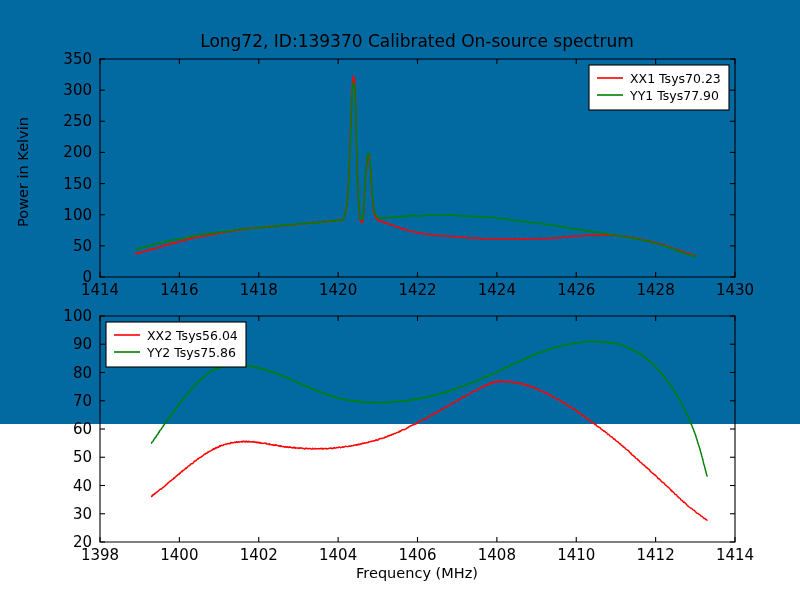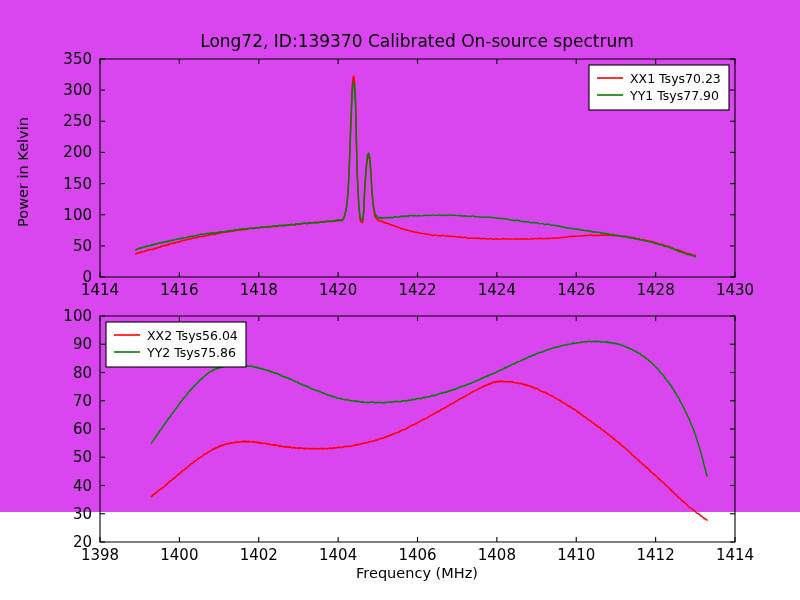--- a/index.html
+++ b/index.html
@@ -1,21 +1,21 @@
 <!DOCTYPE html>
 <html><head>
 <meta charset="utf-8">
 <style>
   html,body{margin:0;padding:0;}
   body{
     width:800px;height:600px;background:#ffffff;
     font-family:"DejaVu Sans","Liberation Sans",sans-serif;
     overflow:hidden;
   }
-  #figure{position:relative;width:800px;height:512px;background:#d946ef;}
+  #figure{position:relative;width:800px;height:424px;background:#0369a1;}
   svg{display:block;}
   .axis-line{fill:none;stroke:#000000;stroke-width:1.1;}
   .tick{stroke:#000000;stroke-width:1.1;}
   .ticklabel{font-size:15px;fill:#000000;font-family:"DejaVu Sans","Liberation Sans",sans-serif;}
   .axlabel{font-size:14.5px;fill:#000000;font-family:"DejaVu Sans","Liberation Sans",sans-serif;}
   .title{font-size:17px;fill:#000000;font-family:"DejaVu Sans","Liberation Sans",sans-serif;}
   .legendbox{fill:#ffffff;stroke:#000000;stroke-width:1.1;}
   .legendtext{font-size:12.5px;fill:#000000;font-family:"DejaVu Sans","Liberation Sans",sans-serif;}
   .series{fill:none;stroke-width:1.45;stroke-linejoin:round;stroke-linecap:round;}
 </style>

